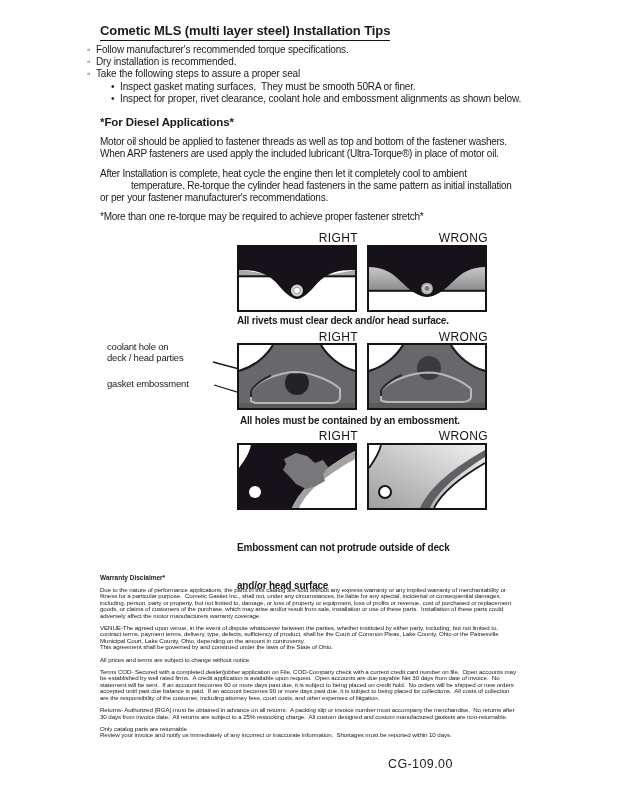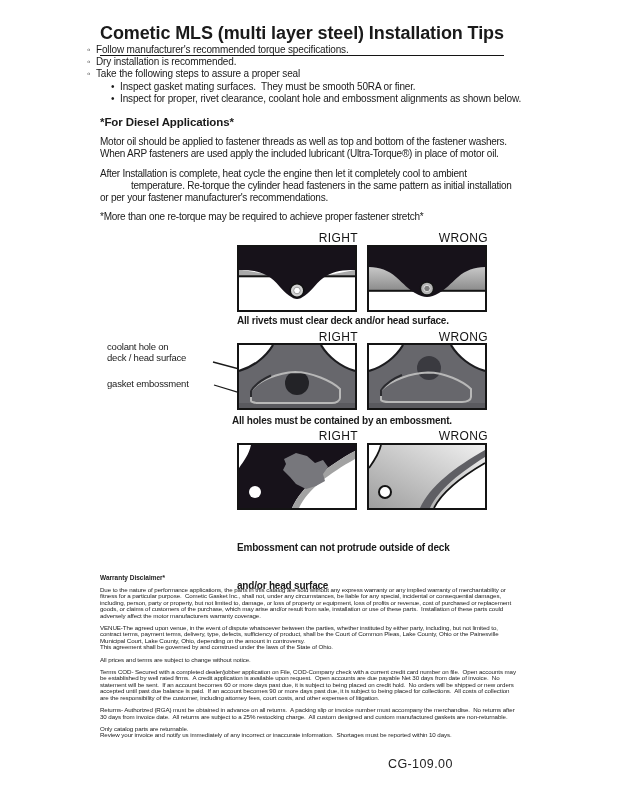--- a/index.html
+++ b/index.html
@@ -4,22 +4,22 @@
 <style>
   html,body{margin:0;padding:0;}
   body{
     width:618px;height:800px;position:relative;overflow:hidden;
     background:#ffffff;color:#1a1a1a;
     font-family:"Liberation Sans",sans-serif;
   }
   .abs{position:absolute;}
   .pre{white-space:pre;}
   .page-title{
-    left:100px;top:23px;font-size:18px;font-weight:bold;
-    display:inline-block;border-bottom:1.6px solid #141414;padding-bottom:11px;
+    left:100px;top:23px;font-size:13px;font-weight:bold;
+    display:inline-block;border-bottom:1.6px solid #141414;padding-bottom:2px;
     letter-spacing:-0.1px;
   }
   .bullets{left:87px;top:44px;font-size:10px;letter-spacing:-0.15px;}
   .brow{display:flex;line-height:12.2px;}
   .brow .glyph{width:9px;flex:0 0 9px;}
   .brow.sub{padding-left:24px;}
   .h2{left:100px;top:116px;font-size:11.5px;font-weight:bold;letter-spacing:-0.1px;}
   .bodyline{font-size:10px;line-height:12px;letter-spacing:-0.25px;}
   .para{left:100px;}
   .dlabel{width:121px;text-align:right;font-size:12px;letter-spacing:0.4px;color:#141414;}
@@ -102,21 +102,21 @@
   </svg>
 </div>
 
 <div class="abs caption pre" style="left:237px;top:315px;">All rivets must clear deck and/or head surface.</div>
 
 <div class="abs dlabel" style="left:237px;top:330px;">RIGHT</div>
 <div class="abs dlabel" style="left:367px;top:330px;">WRONG</div>
 
 <div class="abs annot" style="top:341px;">
   <div>coolant hole on</div>
-  <div>deck / head surface</div>
+  <div>deck / head parties</div>
 </div>
 <div class="abs annot" style="top:378px;">gasket embossment</div>
 
 <svg class="abs leader" style="left:210px;top:355px;" width="95" height="50" viewBox="0 0 95 50">
   <line x1="3" y1="7" x2="78" y2="27" stroke="#1a1a1a" stroke-width="1.3"></line>
   <line x1="4" y1="30" x2="50" y2="44" stroke="#1a1a1a" stroke-width="1.3"></line>
 </svg>
 
 <div class="abs panel" style="left:237px;top:343px;">
   <svg width="116" height="63" viewBox="0 0 116 63">
@@ -139,21 +139,21 @@
     <path d="M0,0 H34 C27,12 14,22 0,26 Z" fill="#ffffff"></path>
     <path d="M34,0 C27,12 14,22 0,26" fill="none" stroke="#1c1c1f" stroke-width="2.2"></path>
     <path d="M116,0 H82 C89,12 102,22 116,26 Z" fill="#ffffff"></path>
     <path d="M82,0 C89,12 102,22 116,26" fill="none" stroke="#1c1c1f" stroke-width="2.2"></path>
     <circle cx="60" cy="23" r="12" fill="#3a3a40"></circle>
     <path d="M12,55 V45 C22,35 42,28 59,27.5 C75,27.5 94,36 102,44 V52 C102,55 98,57 93,57 L20,57 C15,57 12,55.5 12,55 Z" fill="none" stroke-width="2" stroke="#b8b8b8"></path>
     <path d="M12,51 V45 C16,40 24,33.5 33,30" fill="none" stroke="#2b2b2f" stroke-width="2"></path>
   </svg>
 </div>
 
-<div class="abs caption pre" style="left:232px;top:415px;text-align:right;">All holes must be contained by an embossment.</div>
+<div class="abs caption pre" style="left:240px;top:415px;text-align:right;">All holes must be contained by an embossment.</div>
 
 <div class="abs dlabel" style="left:237px;top:429px;">RIGHT</div>
 <div class="abs dlabel" style="left:367px;top:429px;">WRONG</div>
 
 <div class="abs panel" style="left:237px;top:443px;">
   <svg width="116" height="63" viewBox="0 0 116 63">
     <rect x="0" y="0" width="116" height="63" fill="#ffffff"></rect>
     <path d="M12,0 H116 V6 C88,21 63,41 53,63 H0 V23 C5,16 10,9 12,0 Z" fill="#17121a"></path>
     <path d="M53,63 C63,41 88,21 116,6 V14 C91,28 69,44 60,63 Z" fill="#a2a2a2"></path>
     <polygon points="45,14 57,8 68,11 76,18 84,15 89,22 84,29 86,36 77,41 67,44 57,39 51,32 44,25 47,19" fill="#77777c"></polygon>

